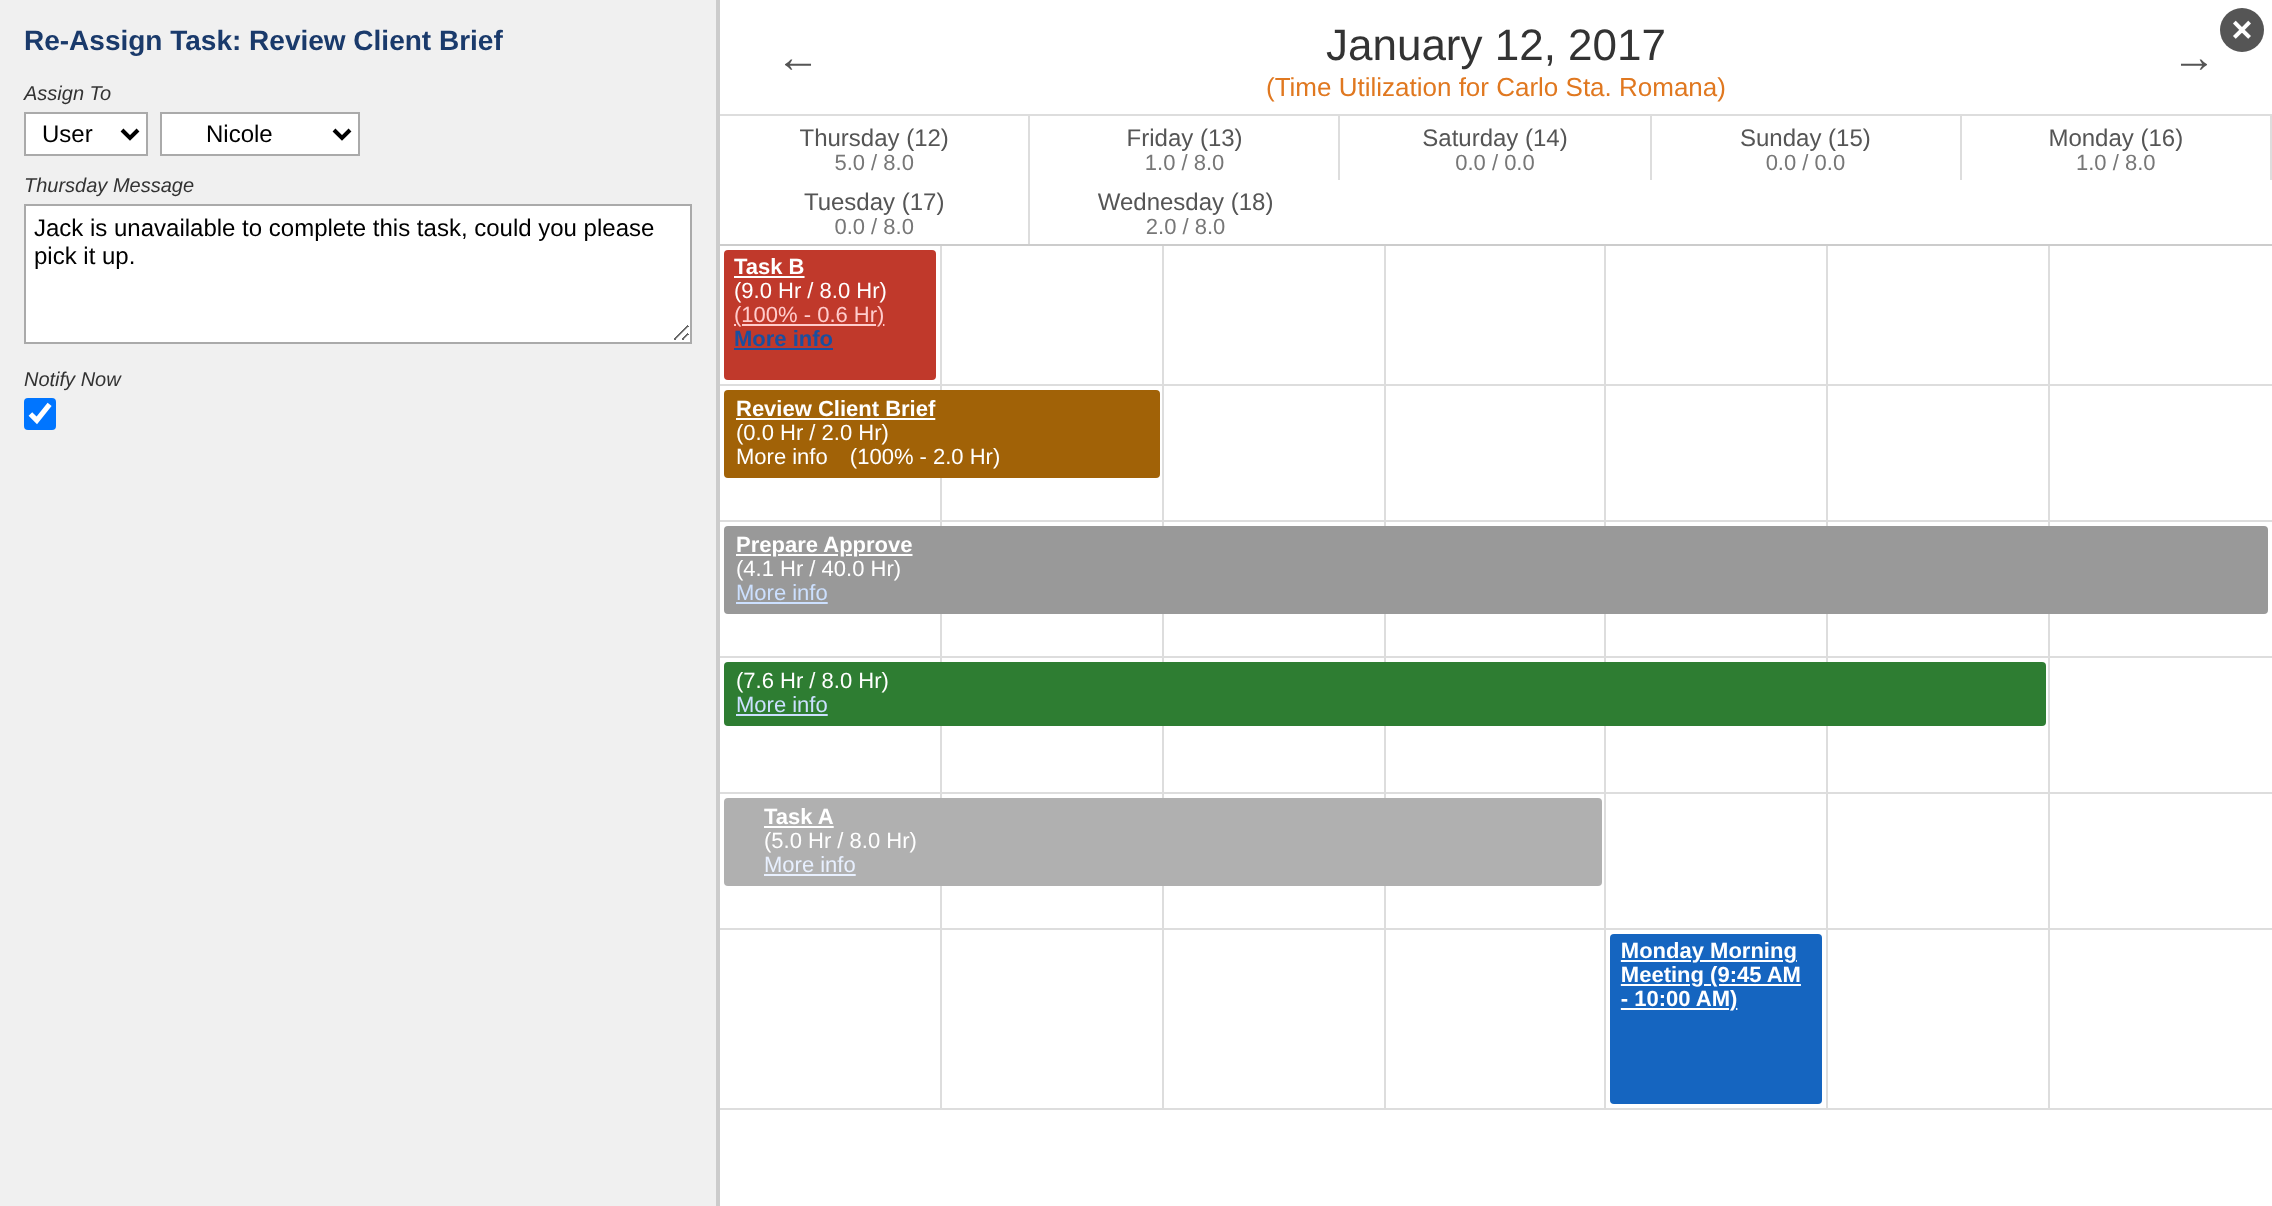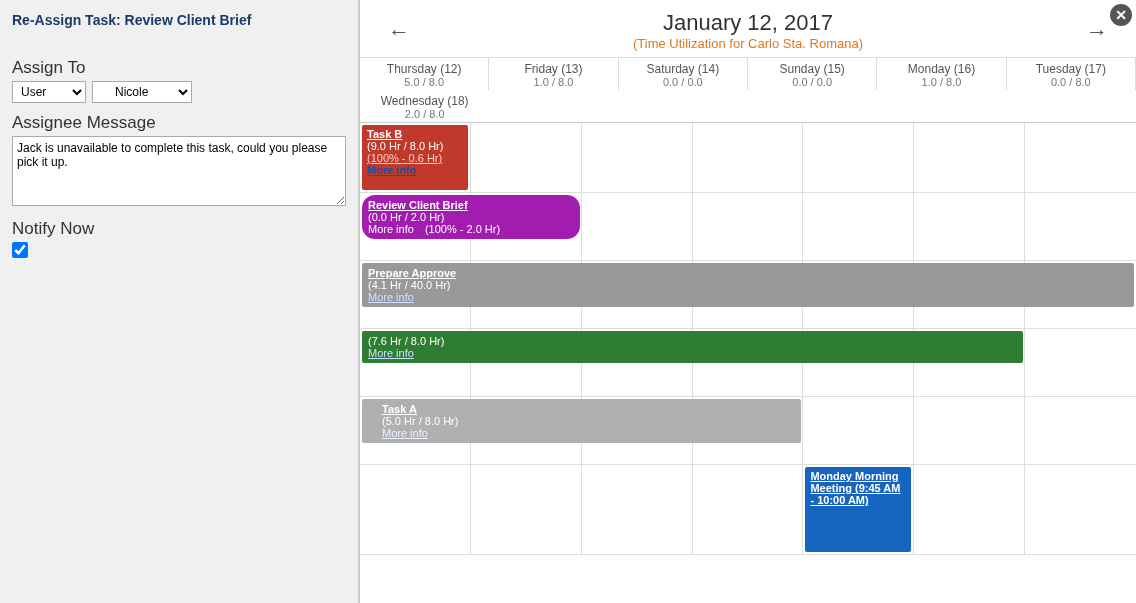--- a/index.html
+++ b/index.html
@@ -21,40 +21,41 @@
       border-right: 2px solid #ccc;
       padding: 12px;
       display: flex;
       flex-direction: column;
       gap: 10px;
     }
     .left-panel h2 {
       font-size: 14px;
       font-weight: bold;
       color: #1a3a6b;
-      margin-bottom: 20px;
+      margin-bottom: 4px;
     }
     .field-label {
-      font-size: 17px;
+      font-size: 10px;
       color: #333;
       margin-bottom: 3px;
+      font-style: italic;
     }
     .assign-row {
       display: flex;
       gap: 6px;
       align-items: center;
     }
     select {
       border: 1px solid #aaa;
       background: #fff;
       padding: 2px 4px;
       font-size: 12px;
       cursor: pointer;
     }
-    .select-user { width: 74px; }
+    .select-user { width: 62px; }
     .select-name { width: 100px; padding-left: 18px; }
     textarea {
       width: 100%;
       height: 70px;
       border: 1px solid #aaa;
       padding: 4px;
       font-size: 12px;
       resize: vertical;
       font-family: Arial, sans-serif;
     }
@@ -112,21 +113,21 @@
 
     
     .calendar-grid {
       flex: 1;
       overflow-y: auto;
       overflow-x: hidden;
     }
 
     .day-headers {
       display: grid;
-      grid-template-columns: repeat(6, 1fr);
+      grid-template-columns: repeat(5, 1fr);
       border-bottom: 1px solid #ccc;
     }
     .day-header {
       text-align: center;
       padding: 4px 2px 2px;
       font-size: 12px;
       color: #555;
       border-right: 1px solid #ddd;
     }
     .day-header:last-child { border-right: none; }
@@ -207,21 +208,21 @@
       <select class="select-name">
         <option>Nicole</option>
         <option>Jack</option>
         <option>Maria</option>
         <option>Tom</option>
       </select>
     </div>
   </div>
 
   <div>
-    <div class="field-label">Assignee Message</div>
+    <div class="field-label">Thursday Message</div>
     <textarea style="">Jack is unavailable to complete this task, could you please pick it up.</textarea>
   </div>
 
   <div>
     <div class="field-label">Notify Now</div>
     <div class="notify-row">
       <input type="checkbox" checked="" style="">
     </div>
   </div>
 </div>
@@ -289,21 +290,21 @@
     <div style="position:relative; border-bottom:1px solid #ddd; min-height:68px;">
       <div style="display:grid; grid-template-columns:repeat(7,1fr); height:100%; position:absolute; top:0;left:0;right:0;bottom:0;">
         <div style="border-right:1px solid #ddd;"></div>
         <div style="border-right:1px solid #ddd;"></div>
         <div style="border-right:1px solid #ddd;"></div>
         <div style="border-right:1px solid #ddd;"></div>
         <div style="border-right:1px solid #ddd;"></div>
         <div style="border-right:1px solid #ddd;"></div>
         <div></div>
       </div>
-      <div style="position:absolute; top:2px; left:2px; width:calc(2/7*100% - 4px); background:#a21caf; color:#fff; padding:4px 6px; font-size:11px; border-radius:13px; cursor:pointer;">
+      <div style="position:absolute; top:2px; left:2px; width:calc(2/7*100% - 4px); background:#a16207; color:#fff; padding:4px 6px; font-size:11px; border-radius:2px; cursor:pointer;">
         <a style="color:#fff; text-decoration:underline; font-weight:bold; display:block;">Review Client Brief</a>
         <span style="display:block;">(0.0 Hr / 2.0 Hr)</span>
         <span style="display:inline-block; margin-right:8px;">More info</span>
         <span>(100% - 2.0 Hr)</span>
       </div>
     </div>
 
     <div style="position:relative; border-bottom:1px solid #ddd; min-height:68px;">
       <div style="display:grid; grid-template-columns:repeat(7,1fr); height:100%; position:absolute; top:0;left:0;right:0;bottom:0;">
         <div style="border-right:1px solid #ddd;"></div>

